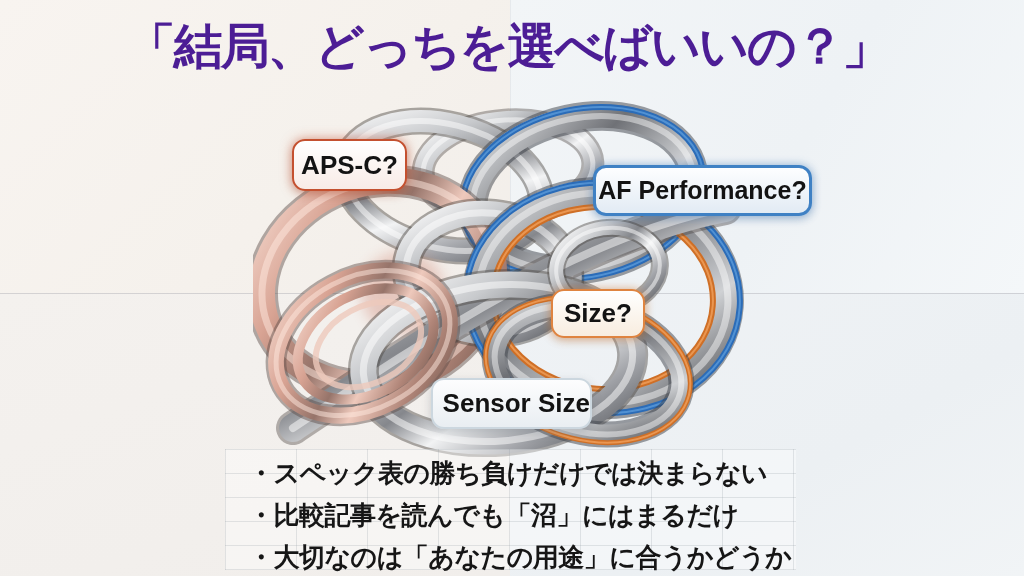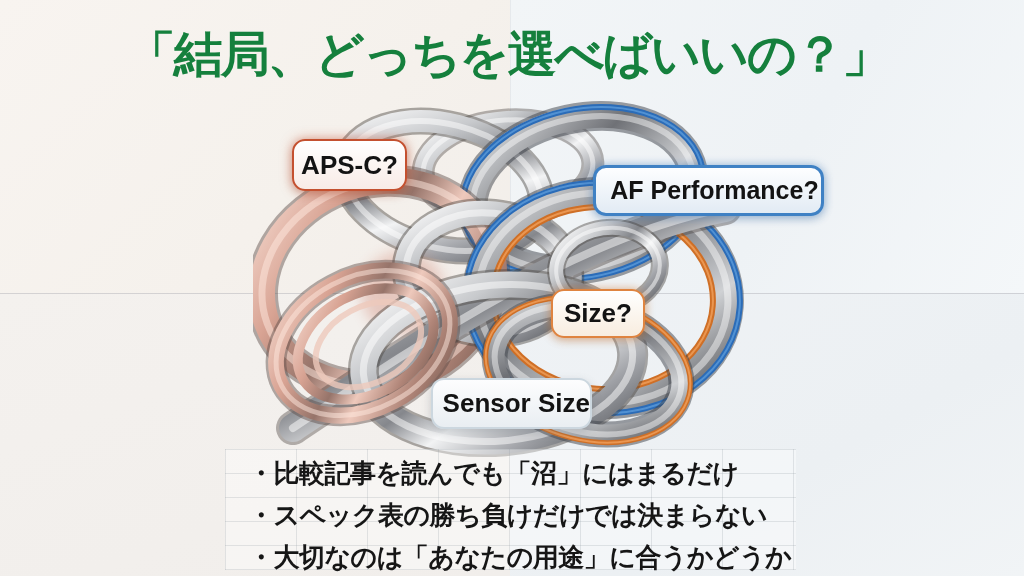--- a/index.html
+++ b/index.html
@@ -8,38 +8,38 @@
 
   
   .bg{position:absolute;}
   .bg-tl{left:0;top:0;width:510px;height:293px;background:linear-gradient(135deg,#f8f4f0 0%,#f5f1ec 60%,#f2eeea 100%);}
   .bg-tr{left:510px;top:0;width:514px;height:293px;background:linear-gradient(120deg,#f2f5f7 0%,#eef2f5 55%,#f4f7f9 100%);}
   .bg-bl{left:0;top:293px;width:510px;height:283px;background:linear-gradient(160deg,#f4f1ee 0%,#f1eeeb 100%);}
   .bg-br{left:510px;top:293px;width:514px;height:283px;background:linear-gradient(150deg,#eff2f5 0%,#ecf0f3 60%,#f1f4f6 100%);}
   .hline{position:absolute;left:0;top:293px;width:1024px;height:1px;background:rgba(140,140,148,.30);}
   .vline{position:absolute;left:510px;top:0;width:1px;height:293px;background:rgba(150,150,158,.12);}
 
-  .page-title{position:absolute;left:0;top:22px;width:1016px;text-align:center;
-    font-size:49px;font-weight:800;color:#15803d;letter-spacing:-2px;white-space:nowrap;}
+  .page-title{position:absolute;left:0;top:14px;width:1016px;text-align:center;
+    font-size:49px;font-weight:800;color:#4c1d95;letter-spacing:-2px;white-space:nowrap;}
 
   .knot{position:absolute;left:253px;top:98px;width:514px;height:372px;}
   .knot ellipse,.knot path{fill:none;stroke-linecap:round;}
 
   
   .badge{position:absolute;display:flex;align-items:center;justify-content:center;
     border-radius:13px;font-weight:700;color:#131313;white-space:nowrap;font-size:26px;}
   .badge-apsc{left:292px;top:139px;width:111px;height:48px;
     background:linear-gradient(180deg,#ffffff 0%,#f8ebe6 100%);
     border:2px solid #c4502f;box-shadow:0 0 12px rgba(205,80,45,.50),0 3px 8px rgba(120,60,40,.25);}
   .badge-rfvse{left:397px;top:213px;width:120px;height:46px;
     background:linear-gradient(180deg,#ffffff 0%,#eef2f5 100%);
     border:2px solid #d3dadf;box-shadow:0 4px 10px rgba(90,100,110,.30);}
   .badge-af{left:593px;top:165px;width:213px;height:45px;font-size:25px;
     background:linear-gradient(180deg,#fdfeff 0%,#e2ebf4 100%);
-    border:3px solid #3f81c4;box-shadow:0 0 10px rgba(70,130,195,.45),0 3px 8px rgba(50,90,140,.25);padding-left:12px;}
+    border:3px solid #3f81c4;box-shadow:0 0 10px rgba(70,130,195,.45),0 3px 8px rgba(50,90,140,.25);}
   .badge-vlog{left:551px;top:289px;width:90px;height:45px;
     background:linear-gradient(180deg,#ffffff 0%,#f8eddf 100%);
     border:2px solid #df8440;box-shadow:0 0 10px rgba(220,130,60,.50),0 3px 8px rgba(150,90,40,.25);}
   .badge-sensor{left:431px;top:378px;width:157px;height:47px;
     background:linear-gradient(180deg,#fdfdfe 0%,#e9eef2 100%);
     border:2px solid #ccd7df;box-shadow:0 4px 10px rgba(100,110,120,.30);justify-content:flex-end;}
 
   
   .grid-table{position:absolute;left:225px;top:449px;width:571px;height:121px;
     background-color:rgba(255,255,255,.40);
@@ -184,18 +184,18 @@
   <div class="badge badge-vlog">
     <span>Size?</span>
   </div>
   <div class="badge badge-sensor">
     <span>Sensor Size</span>
   </div>
 
   <div class="grid-table"></div>
 
   <div class="bullets">
+    <div class="bullet-line">・スペック表の勝ち負けだけでは決まらない</div>
     <div class="bullet-line">・比較記事を読んでも「沼」にはまるだけ</div>
-    <div class="bullet-line">・スペック表の勝ち負けだけでは決まらない</div>
     <div class="bullet-line">・大切なのは「あなたの用途」に合うかどうか</div>
   </div>
 
 </div>
 
 </body></html>

